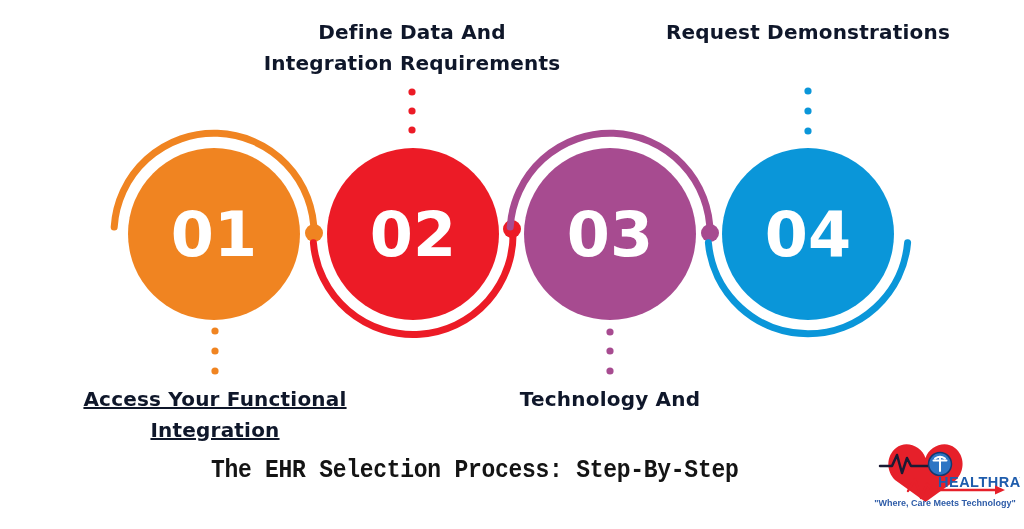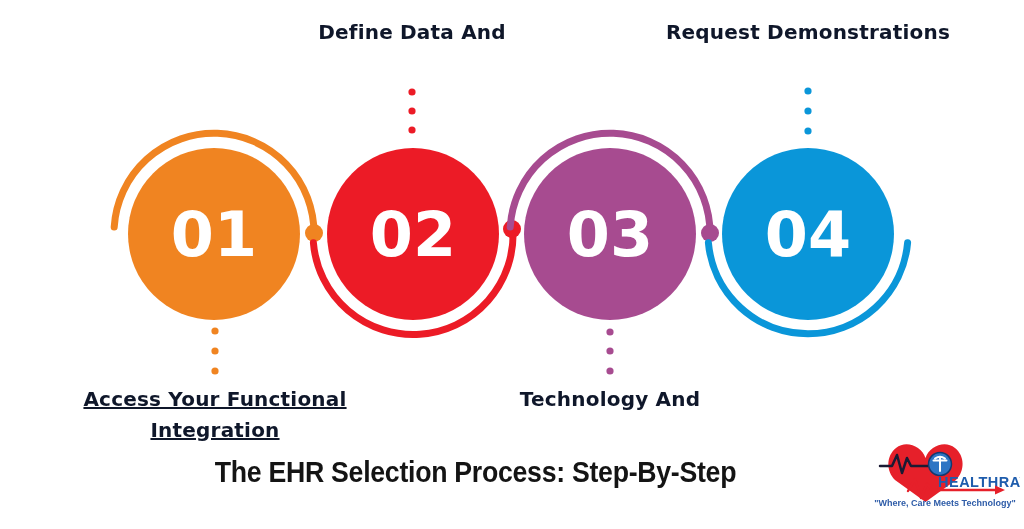--- a/index.html
+++ b/index.html
@@ -31,23 +31,23 @@
   #label-step-4{left:618px;}
   .step-number{
     font-family:"DejaVu Sans", sans-serif;
     font-weight:bold;
   }
   #main-title{
     position:absolute;
     left:0;top:456px;
     width:950px;
     text-align:center;
-    font-family:Liberation Sans, sans-serif;
+    font-family:Liberation Mono, monospace;
     font-weight:bold;
-    font-size:29px;
+    font-size:25px;
     color:#141414;
   }
   #main-title span{
     display:inline-block;
     transform:scaleX(0.92);
     transform-origin:center;
     letter-spacing:-0.3px;
   }
 </style>
 </head>
@@ -104,20 +104,21 @@
       <text class="step-number" x="808" y="256" text-anchor="middle" font-size="62" fill="#ffffff">04</text>
     </g>
   </svg>
 
   <div id="label-step-1" class="step-label label-bottom">
     <div>Access Your Functional</div>
     <div>Integration</div>
   </div>
   <div id="label-step-2" class="step-label label-top">
     <div>Define Data And</div>
+    <div>Integration Requirements</div>
   </div>
   <div id="label-step-3" class="step-label label-bottom">
     <div>Technology And</div>
   </div>
   <div id="label-step-4" class="step-label label-top">
     <div>Request Demonstrations</div>
   </div>
 
   <div id="main-title">
     <span>The EHR Selection Process: Step-By-Step</span>

